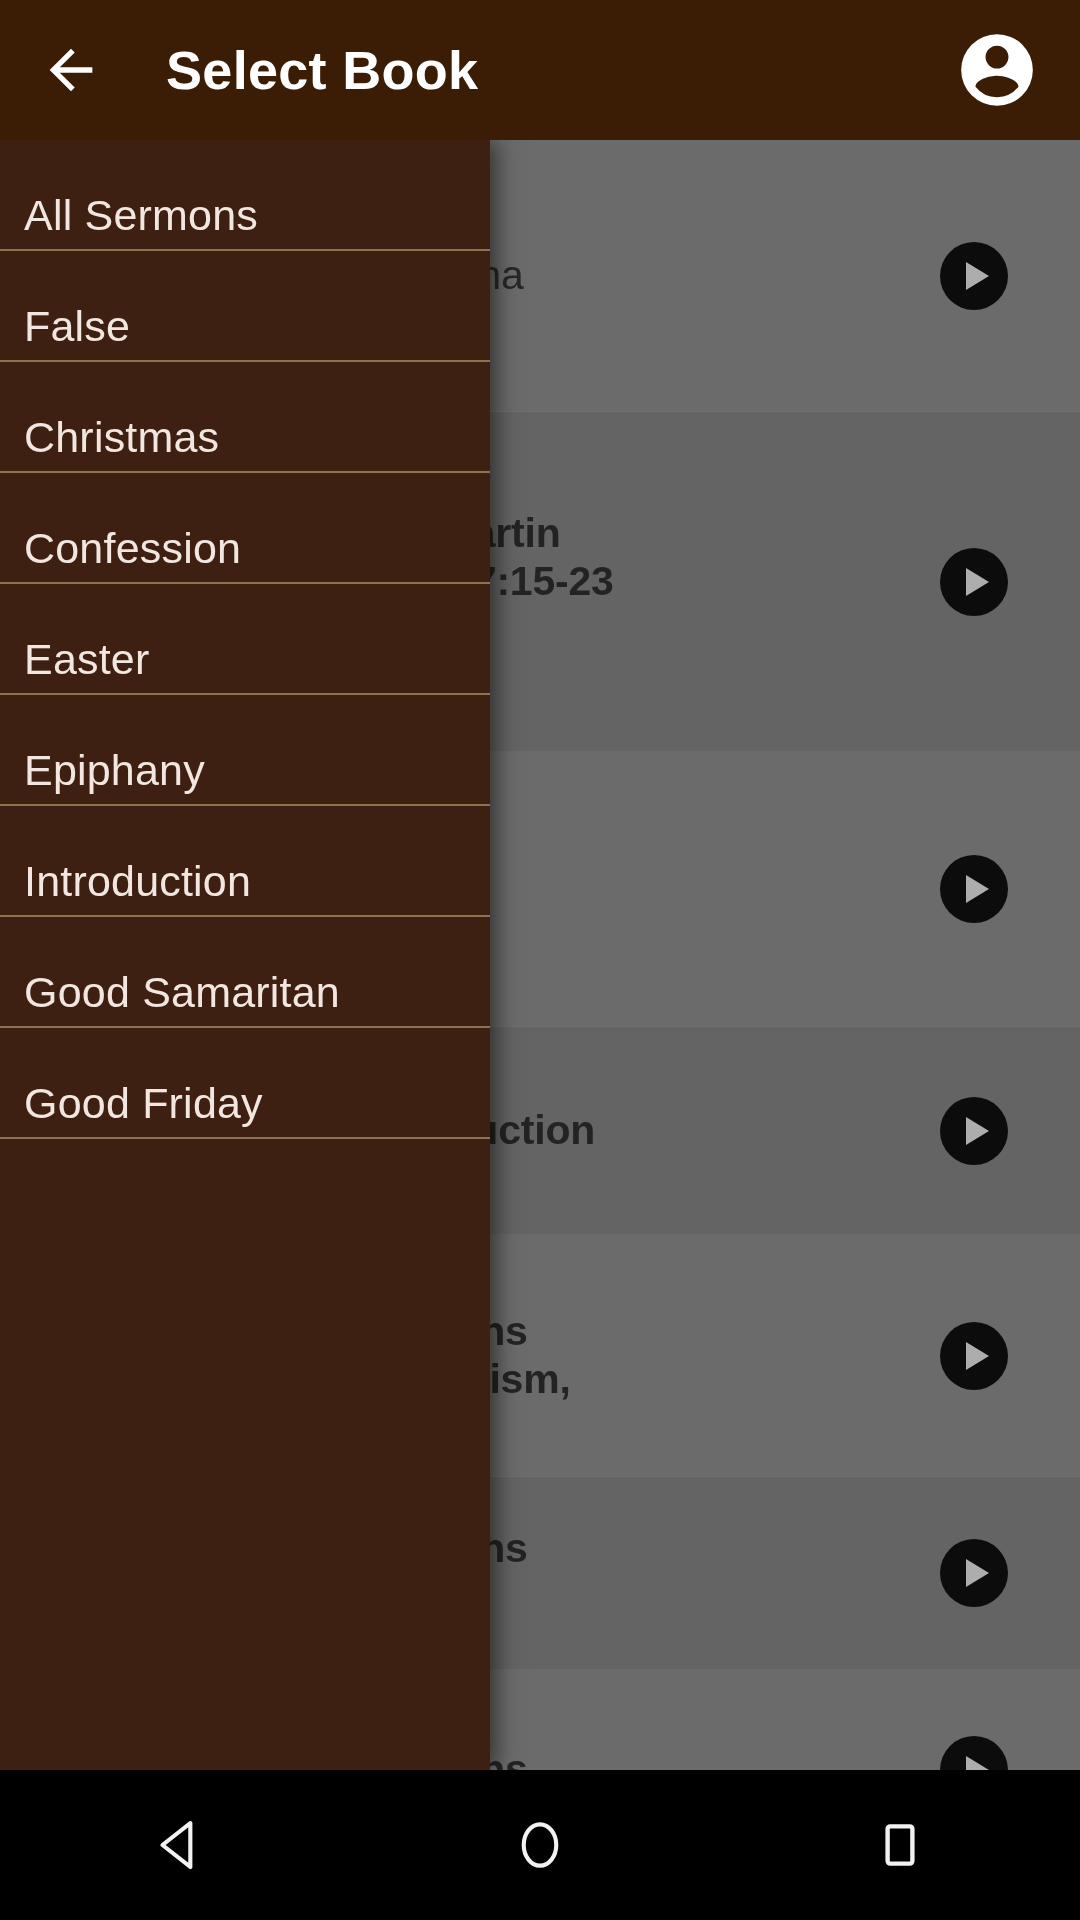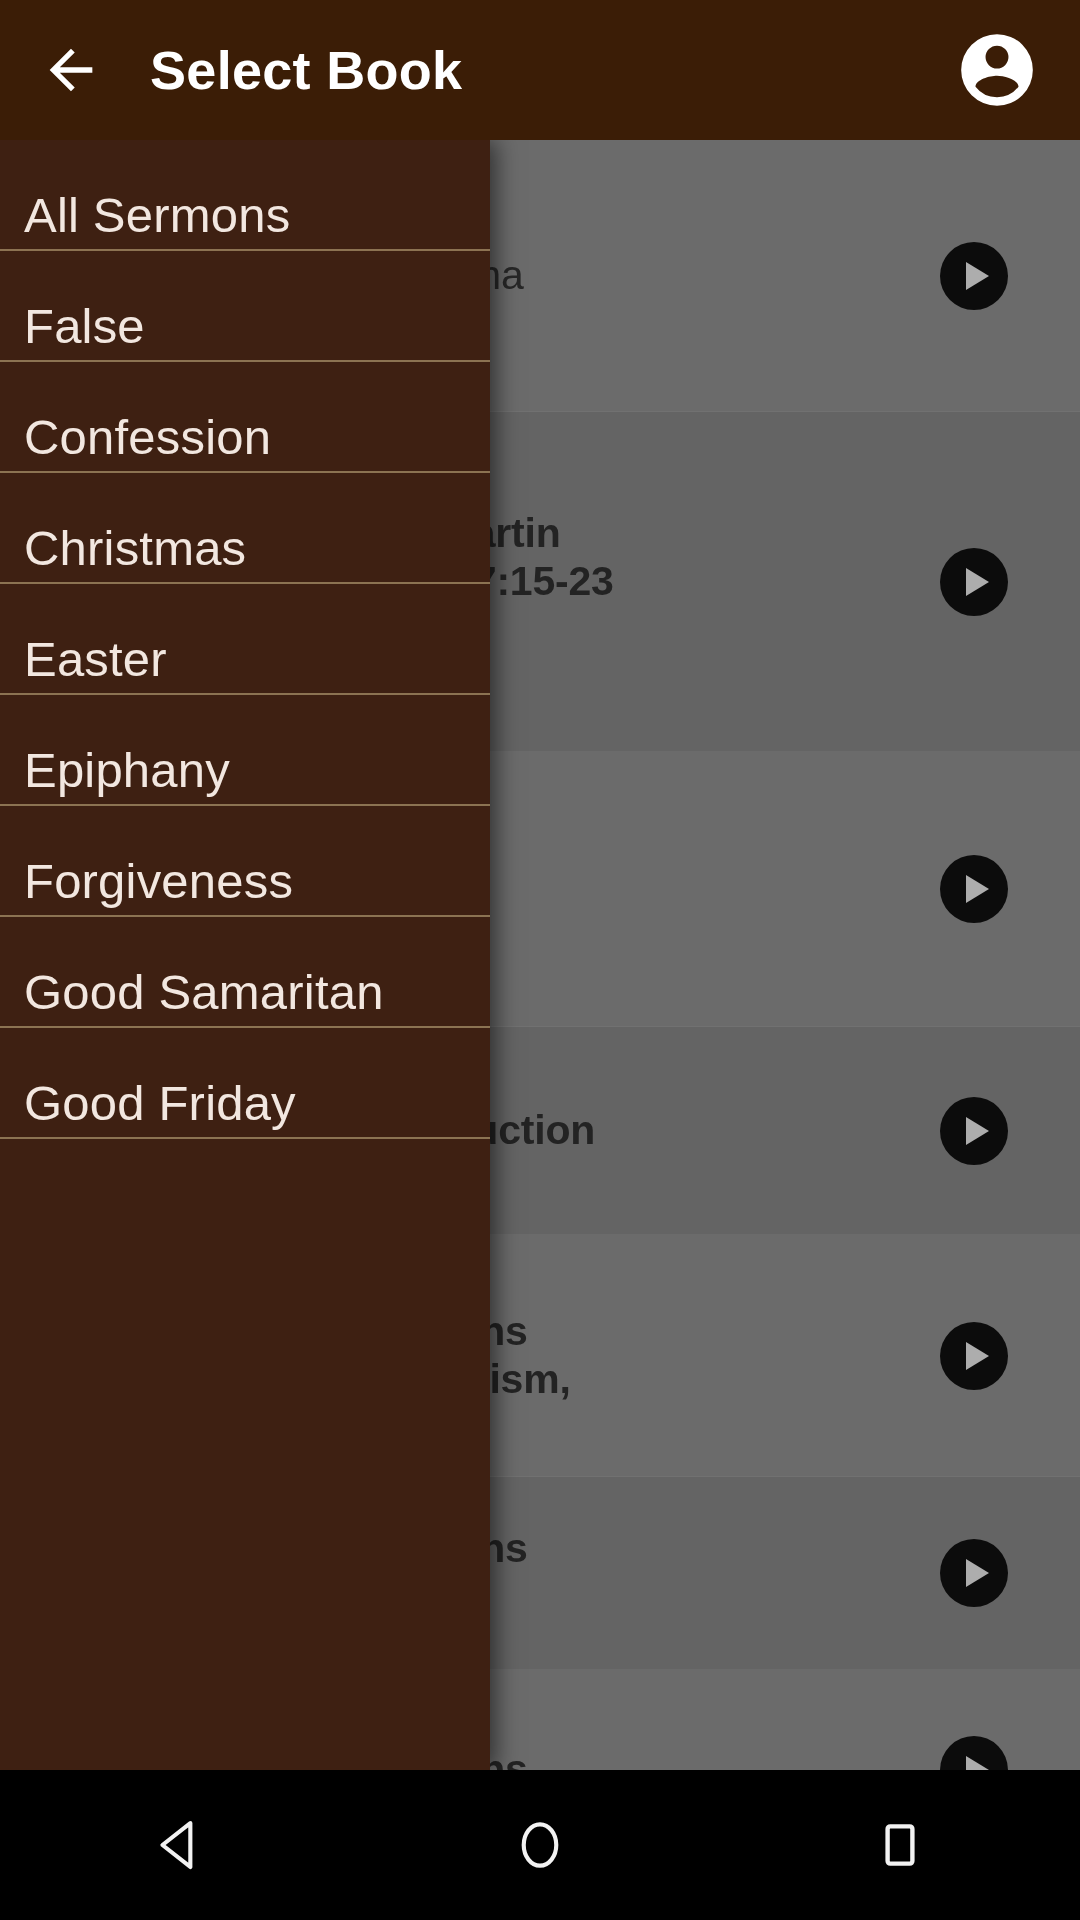--- a/index.html
+++ b/index.html
@@ -103,21 +103,21 @@
     display: flex;
     align-items: center;
     justify-content: center;
     flex: 0 0 auto;
     margin-left: 16px;
   }
   #appbar-title {
     color: #ffffff;
     font-size: 54px;
     font-weight: bold;
-    margin-left: 24px;
+    margin-left: 40px;
     letter-spacing: 0.3px;
     white-space: nowrap;
   }
   #account-btn {
     position: absolute;
     right: 40px;
     top: 50%;
     transform: translateY(-50%);
     width: 86px;
     height: 86px;
@@ -142,21 +142,21 @@
     height: 111px;
     box-sizing: border-box;
     display: flex;
     align-items: center;
     padding-left: 24px;
     border-bottom: 2px solid #8c7352;
     background: #3e2012;
   }
   .drawer-item-label {
     color: #f2e7e0;
-    font-size: 49px;
+    font-size: 43px;
     font-weight: normal;
     letter-spacing: 0.2px;
     white-space: nowrap;
     margin-top: 41px;
   }
 
   
   #navbar {
     position: absolute;
     left: 0;
@@ -256,33 +256,33 @@
   </div>
 
   <div id="drawer">
     <div class="drawer-item">
       <span class="drawer-item-label">All Sermons</span>
     </div>
     <div class="drawer-item">
       <span class="drawer-item-label">False</span>
     </div>
     <div class="drawer-item">
+      <span class="drawer-item-label">Christmas</span>
+    </div>
+    <div class="drawer-item">
       <span class="drawer-item-label">Confession</span>
     </div>
     <div class="drawer-item">
-      <span class="drawer-item-label">Christmas</span>
-    </div>
-    <div class="drawer-item">
       <span class="drawer-item-label">Easter</span>
     </div>
     <div class="drawer-item">
       <span class="drawer-item-label">Epiphany</span>
     </div>
     <div class="drawer-item">
-      <span class="drawer-item-label">Forgiveness</span>
+      <span class="drawer-item-label">Introduction</span>
     </div>
     <div class="drawer-item">
       <span class="drawer-item-label">Good Samaritan</span>
     </div>
     <div class="drawer-item">
       <span class="drawer-item-label">Good Friday</span>
     </div>
   </div>
 
   <div id="navbar">

